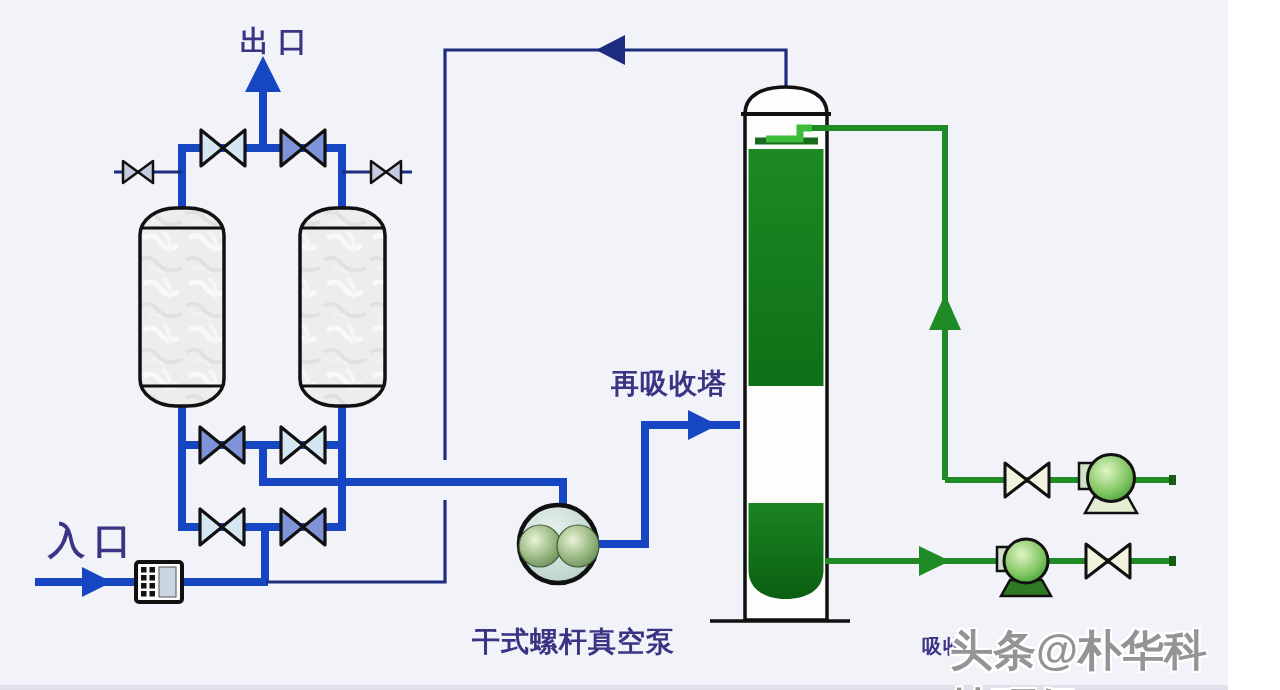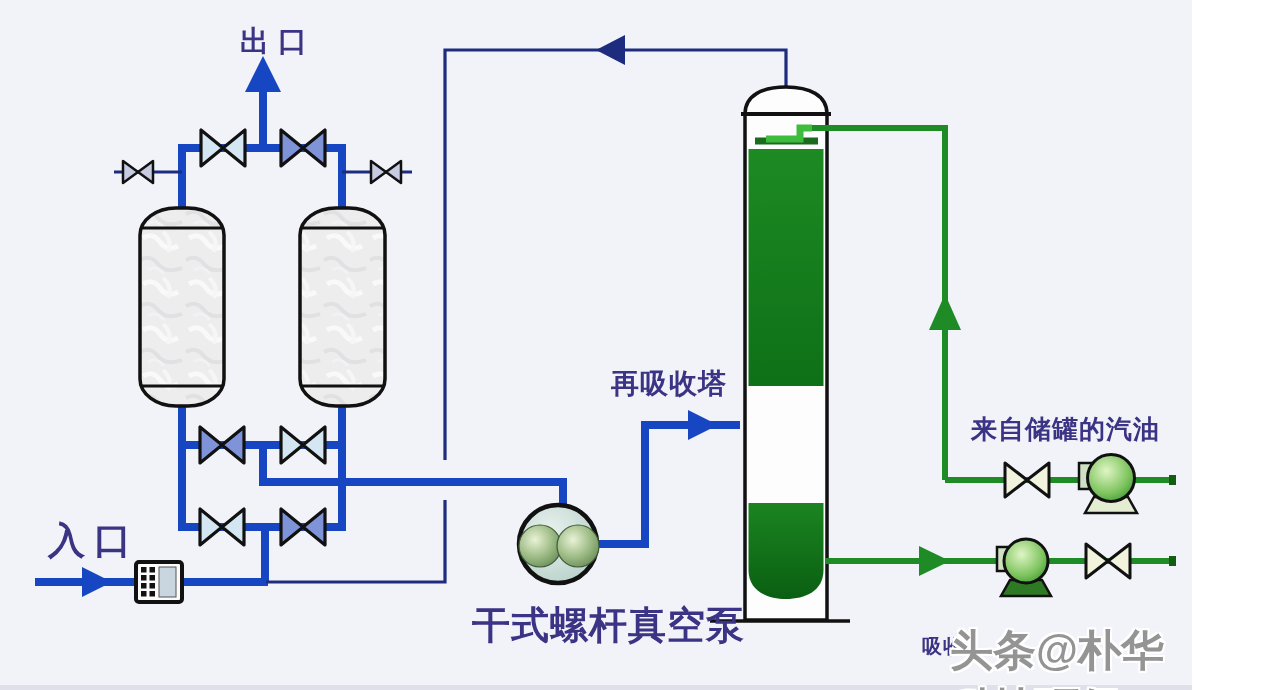--- a/index.html
+++ b/index.html
@@ -1,29 +1,30 @@
 <!DOCTYPE html>
 <html><head>
 <meta charset="utf-8">
 <style>
   html,body{margin:0;padding:0;background:#ffffff;}
   #stage{
     position:relative;width:1192px;height:690px;overflow:hidden;
     background:#f2f3f8;
     font-family:"Liberation Sans","DejaVu Sans",sans-serif;
+    padding-left:36px;
   }
   #stage svg{position:absolute;left:0;top:0;}
   .lbl{
     position:absolute;color:#3b3384;font-weight:700;white-space:nowrap;
     line-height:1.1;letter-spacing:1px;
   }
   .lbl-outlet{left:240px;top:26px;font-size:29px;letter-spacing:9px;}
   .lbl-inlet{left:48px;top:521px;font-size:37px;letter-spacing:9px;}
   .lbl-carbon{left:166px;top:640px;font-size:29px;}
-  .lbl-vacpump{left:472px;top:605px;font-size:38px;text-align:right;}
+  .lbl-vacpump{left:472px;top:627px;font-size:28px;text-align:right;}
   .lbl-oilgas{left:611px;top:369px;font-size:28px;}
   .lbl-tower{left:728px;top:639px;font-size:29px;}
   .lbl-fromtank{left:971px;top:415px;font-size:26px;}
   .lbl-totank{left:836px;top:507px;font-size:26px;}
   .lbl-absorb{left:922px;top:637px;font-size:20px;z-index:1;font-family:Liberation Mono, monospace;}
   .watermark{
     position:absolute;left:950px;top:622px;z-index:2;
     font-size:43px;font-weight:700;color:#949494;letter-spacing:0px;
     text-shadow:2px 0 0 #fff,-2px 0 0 #fff,0 2px 0 #fff,0 -2px 0 #fff,
                 2px 2px 0 #fff,-2px -2px 0 #fff,2px -2px 0 #fff,-2px 2px 0 #fff;
@@ -207,18 +208,17 @@
       <polygon points="1086,544 1086,578 1108,561"></polygon>
           <polygon points="1130,544 1130,578 1108,561"></polygon>
     </g>
   </g>
 </svg>
 
 <div class="lbl lbl-outlet">出口</div>
 <div class="lbl lbl-inlet">入口</div>
 <div class="lbl lbl-vacpump">干式螺杆真空泵</div>
 <div class="lbl lbl-oilgas">再吸收塔</div>
-<div class="lbl lbl-fromtank">来自储罐的汽油</div>
 <div class="lbl lbl-absorb">吸收</div>
 <div class="watermark">头条@朴华科技环保</div>
 <div class="bottom-strip"></div>
 
 </div>
 
 </body></html>

